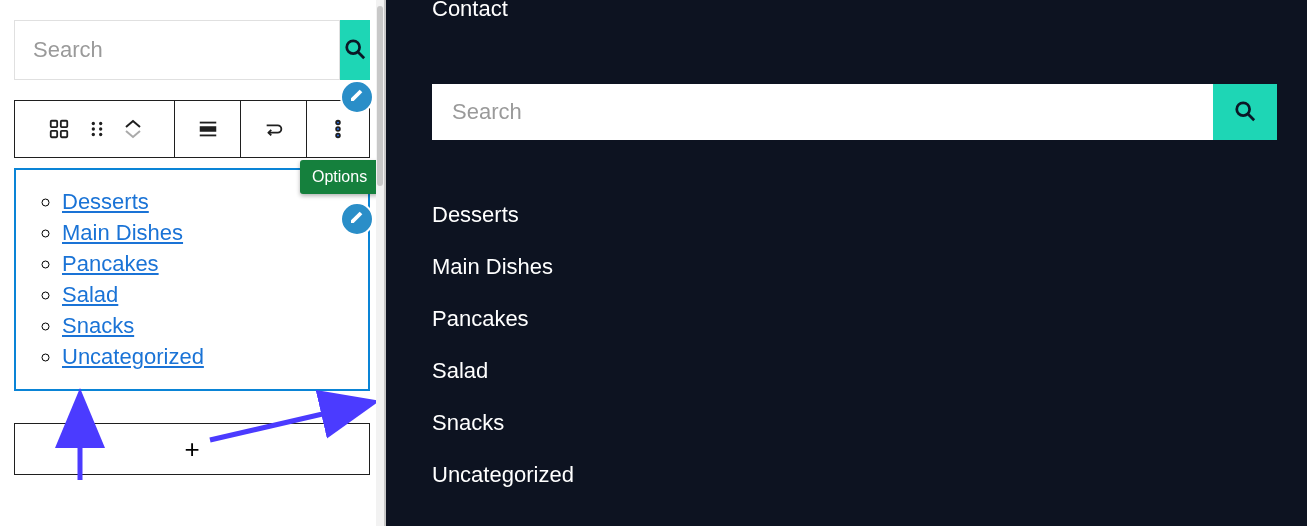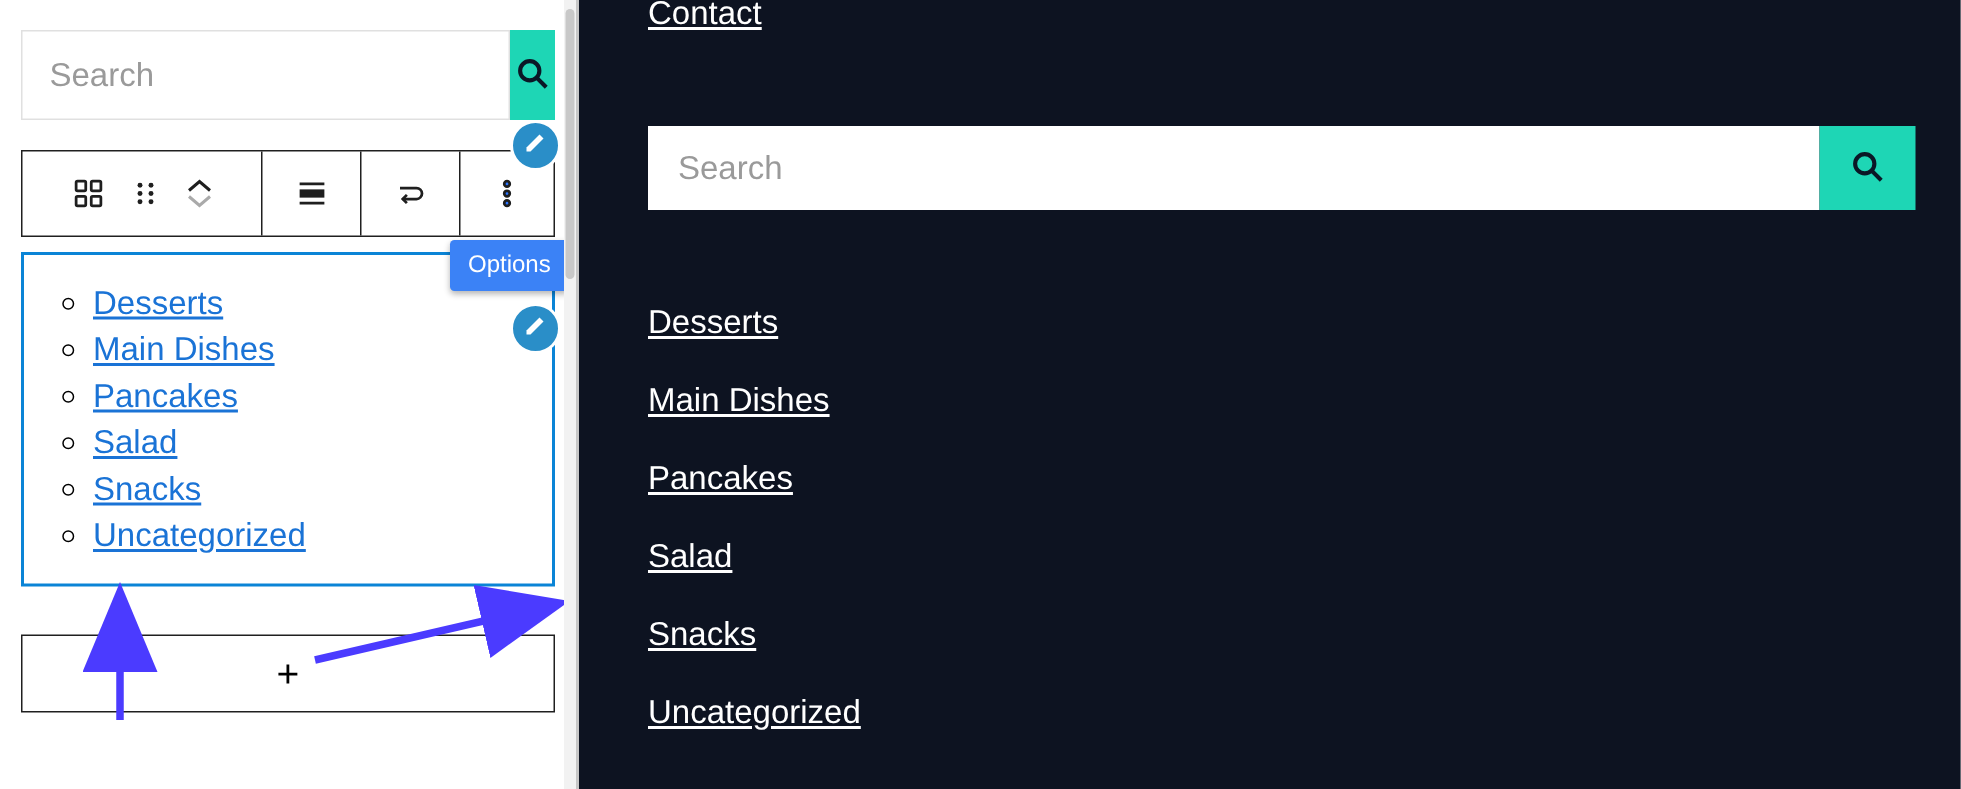--- a/index.html
+++ b/index.html
@@ -72,21 +72,21 @@
 .tool-ico svg { width: 22px; height: 22px; stroke: #1f1f1f; stroke-width: 2; fill: none; }
 .mover { display:flex; flex-direction:column; line-height: 0; }
 .mover svg { width:18px; height:10px; stroke:#1f1f1f; stroke-width:2; fill:none; }
 .mover .down svg { stroke:#aaa; }
 .dots3 svg circle { fill:#2b74ff; }
 
 .tooltip {
   position: absolute;
   top: 160px;
   left: 300px;
-  background: #3b82f6;
+  background: #15803d;
   color: #fff;
   font-size: 16px;
   padding: 8px 12px;
   border-radius: 3px;
   box-shadow: 0 2px 4px rgba(0,0,0,.3);
   text-align: right;
 }
 
 .cats-block {
   margin-top: 10px;
@@ -113,21 +113,20 @@
 
 
 .preview-panel {
   flex: 1;
   height: 100%;
   background: #0d1321;
   color: #fff;
   position: relative;
   padding: 0 30px 20px 46px;
   border-left: 2px solid #c7c7c7;
-  text-decoration: underline;
 }
 .preview-nav-item { font-size: 22px; margin-top: 0; margin-bottom: 0; }
 .preview-nav-item.contact { margin-top: -4px; }
 
 .preview-search-row {
   display: flex;
   margin-top: 62px;
   position: relative;
 }
 .preview-search-input {

